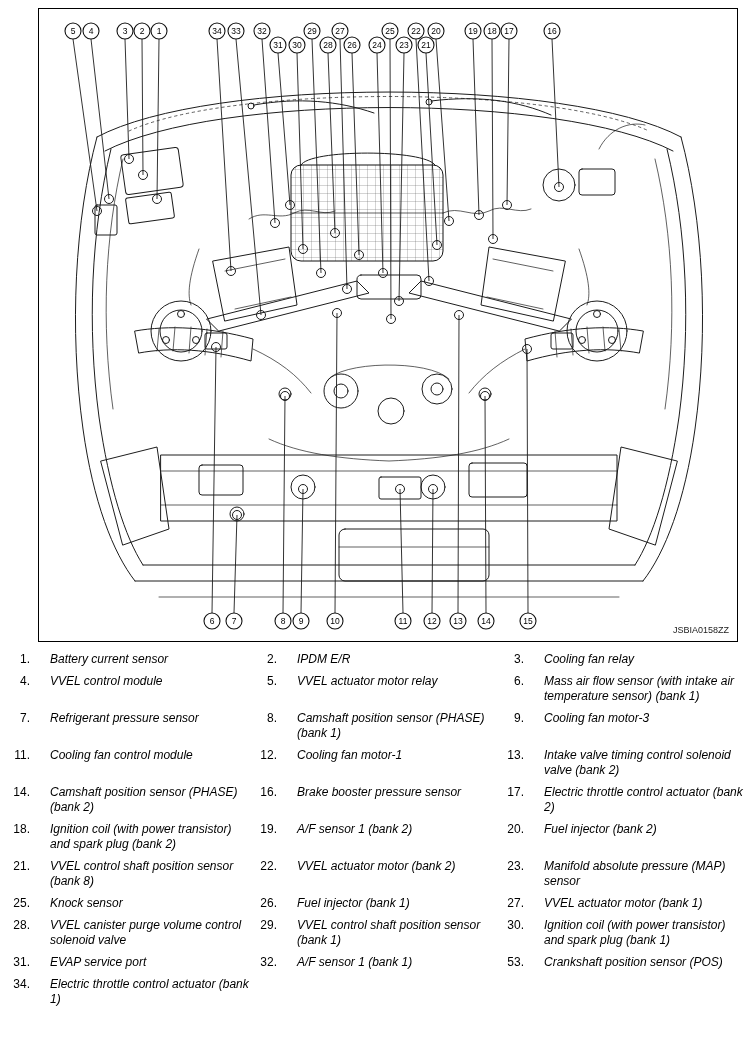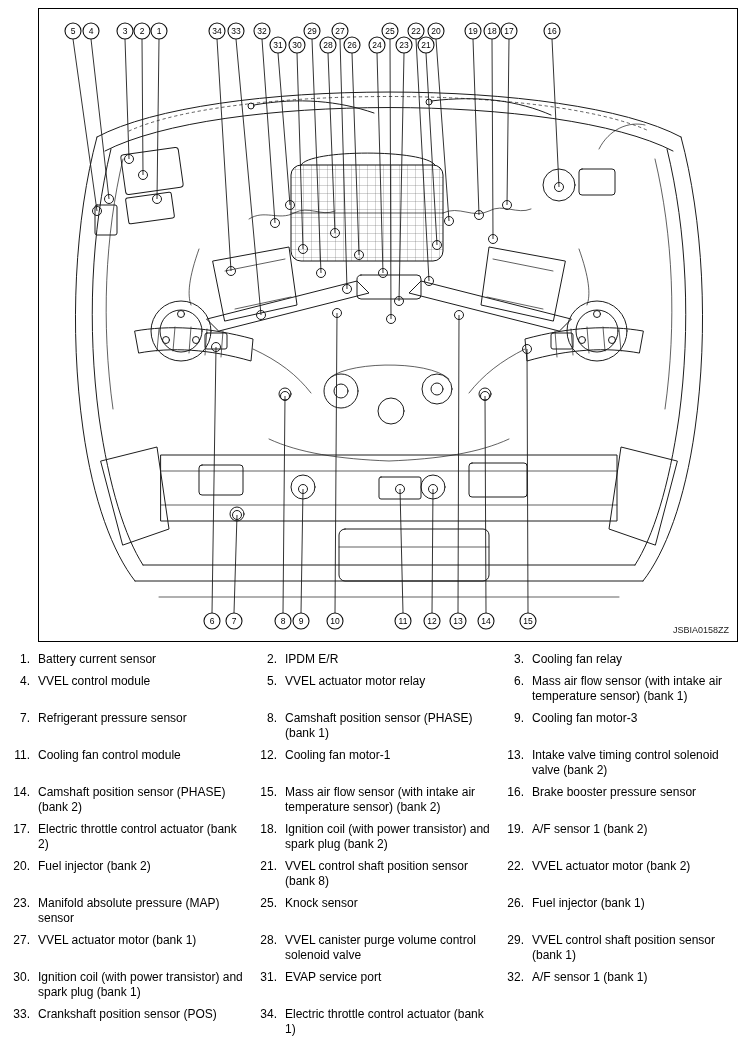--- a/index.html
+++ b/index.html
@@ -16,21 +16,21 @@
   .leader { stroke:#1c1c1c; stroke-width:0.9; fill:none; }
   .marker { fill:#fff; fill-opacity:0; stroke:#1c1c1c; stroke-width:1; }
   .badge  { fill:#fff; stroke:#111; stroke-width:1.1; }
   .badge-num { font-family:"Liberation Sans", sans-serif; font-size:8.5px; fill:#000; text-anchor:middle; }
   .figcode   { font-family:"Liberation Sans", sans-serif; font-size:9px; fill:#222; }
 
   .legend { position:absolute; left:6px; top:652px; width:737px;
             display:grid; grid-template-columns:247px 247px 243px; row-gap:7px; }
   .legend-item { display:flex; align-items:flex-start; font-size:12px; line-height:15px; }
   .legend-num  { width:24px; text-align:right; flex:none; }
-  .legend-text { margin-left:8px; width:206px; }
+  .legend-text { margin-left:20px; width:206px;font-style:italic; }
 </style>
 </head>
 <body>
 
 <div class="page">
 
   <div class="diagram-frame">
     <svg class="diagram" viewBox="0 0 698 632">
       <defs>
         <pattern id="xh" width="8" height="8" patternUnits="userSpaceOnUse">
@@ -354,24 +354,20 @@
       </div>
       <div class="legend-item">
         <span class="legend-num">13.</span>
         <span class="legend-text">Intake valve timing control solenoid valve (bank 2)</span>
       </div>
       <div class="legend-item">
         <span class="legend-num">14.</span>
         <span class="legend-text">Camshaft position sensor (PHASE) (bank 2)</span>
       </div>
       <div class="legend-item">
-        <span class="legend-num">15.</span>
-        <span class="legend-text">Mass air flow sensor (with intake air temperature sensor) (bank 2)</span>
-      </div>
-      <div class="legend-item">
         <span class="legend-num">16.</span>
         <span class="legend-text">Brake booster pressure sensor</span>
       </div>
       <div class="legend-item">
         <span class="legend-num">17.</span>
         <span class="legend-text">Electric throttle control actuator (bank 2)</span>
       </div>
       <div class="legend-item">
         <span class="legend-num">18.</span>
         <span class="legend-text">Ignition coil (with power transistor) and spark plug (bank 2)</span>
@@ -422,21 +418,21 @@
       </div>
       <div class="legend-item">
         <span class="legend-num">31.</span>
         <span class="legend-text">EVAP service port</span>
       </div>
       <div class="legend-item">
         <span class="legend-num">32.</span>
         <span class="legend-text">A/F sensor 1 (bank 1)</span>
       </div>
       <div class="legend-item">
-        <span class="legend-num">33.</span>
+        <span class="legend-num">53.</span>
         <span class="legend-text">Crankshaft position sensor (POS)</span>
       </div>
       <div class="legend-item">
         <span class="legend-num">34.</span>
         <span class="legend-text">Electric throttle control actuator (bank 1)</span>
       </div>
     </div>
 
 </div>
 

